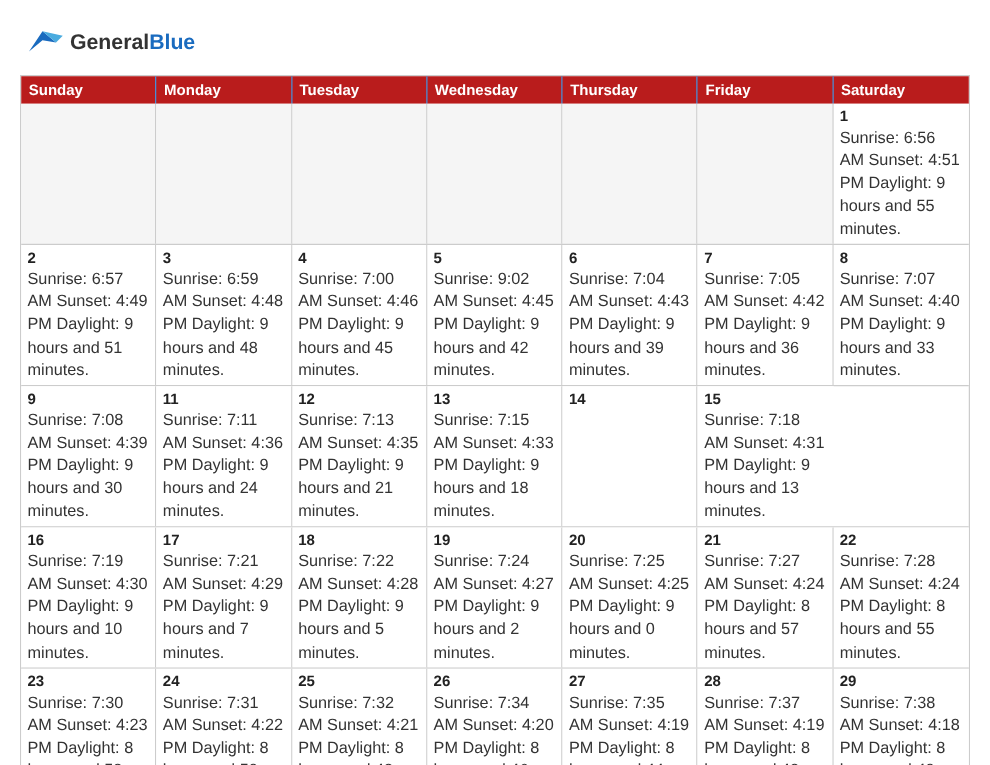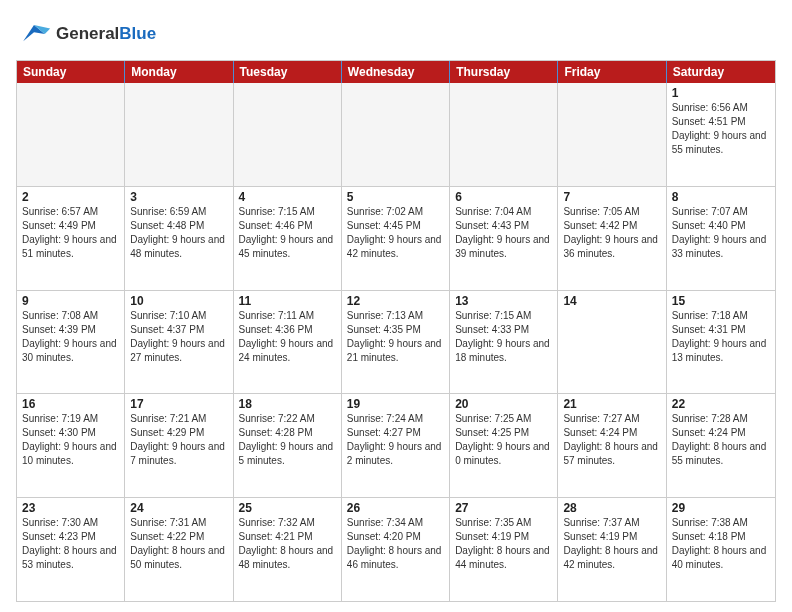--- a/index.html
+++ b/index.html
@@ -89,21 +89,21 @@
     .cal-cell:last-child { border-right: none; }
     .cal-cell.empty { background: #f5f5f5; }
     .day-num {
       font-size: 12px;
       font-weight: bold;
       color: #222;
       display: block;
       margin-bottom: 1px;
     }
     .day-info {
-      font-size: 10px;
+      font-size: 13px;
       color: #333;
       line-height: 1.4;
     }
   </style>
 </head>
 <body>
 
 <div class="page">
   <div class="header">
     <div class="logo">
@@ -153,27 +153,27 @@
 Daylight: 9 hours and 51 minutes.</div>
           </div>
           <div class="cal-cell">
             <span class="day-num">3</span>
             <div class="day-info">Sunrise: 6:59 AM
 Sunset: 4:48 PM
 Daylight: 9 hours and 48 minutes.</div>
           </div>
           <div class="cal-cell">
             <span class="day-num">4</span>
-            <div class="day-info">Sunrise: 7:15 AM
+            <div class="day-info">Sunrise: 7:00 AM
 Sunset: 4:46 PM
 Daylight: 9 hours and 45 minutes.</div>
           </div>
           <div class="cal-cell">
             <span class="day-num">5</span>
-            <div class="day-info">Sunrise: 7:02 AM
+            <div class="day-info">Sunrise: 9:02 AM
 Sunset: 4:45 PM
 Daylight: 9 hours and 42 minutes.</div>
           </div>
           <div class="cal-cell">
             <span class="day-num">6</span>
             <div class="day-info">Sunrise: 7:04 AM
 Sunset: 4:43 PM
 Daylight: 9 hours and 39 minutes.</div>
           </div>
           <div class="cal-cell">
@@ -188,26 +188,20 @@
 Sunset: 4:40 PM
 Daylight: 9 hours and 33 minutes.</div>
           </div>
         </div>
         <div class="cal-row">
           <div class="cal-cell">
             <span class="day-num">9</span>
             <div class="day-info">Sunrise: 7:08 AM
 Sunset: 4:39 PM
 Daylight: 9 hours and 30 minutes.</div>
-          </div>
-          <div class="cal-cell">
-            <span class="day-num">10</span>
-            <div class="day-info">Sunrise: 7:10 AM
-Sunset: 4:37 PM
-Daylight: 9 hours and 27 minutes.</div>
           </div>
           <div class="cal-cell">
             <span class="day-num">11</span>
             <div class="day-info">Sunrise: 7:11 AM
 Sunset: 4:36 PM
 Daylight: 9 hours and 24 minutes.</div>
           </div>
           <div class="cal-cell">
             <span class="day-num">12</span>
             <div class="day-info">Sunrise: 7:13 AM

